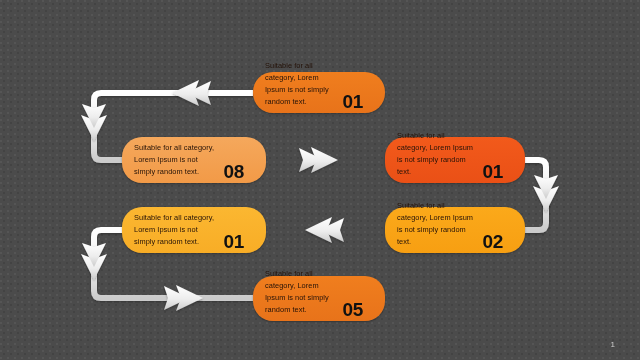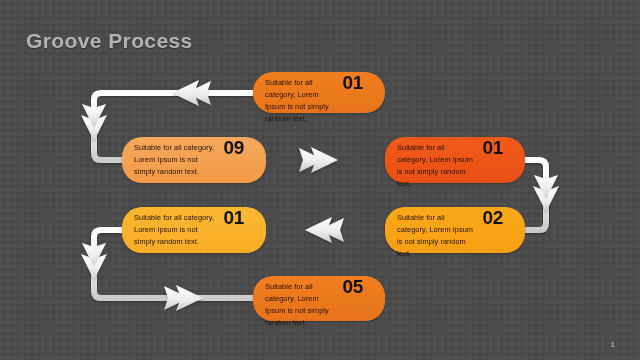--- a/index.html
+++ b/index.html
@@ -36,21 +36,21 @@
     position: absolute;
     left: 0; top: 0;
     width: 640px; height: 360px;
   }
 
   
   .step {
     position: absolute;
     border-radius: 20px;
     display: flex;
-    align-items: flex-start;
+    align-items: flex-end;
     box-shadow: 0 1px 2px rgba(0,0,0,0.30);
   }
   .step .body {
     flex: 1 1 auto;
     padding: 5px 4px 5px 12px;
     font-size: 7.4px;
     line-height: 1.62;
     color: #241208;
     letter-spacing: 0.05px;
   }
@@ -77,21 +77,20 @@
     right: 25px; bottom: 11px;
     font-size: 8px;
     color: #cfcfcf;
   }
 </style>
 </head>
 <body>
 
 <div id="slide" style="background-color: rgb(75, 75, 75);">
 
-  <div id="title" style="color: rgb(179, 179, 179);">Groove Process</div>
 
   <svg id="connectors" viewBox="0 0 640 360" xmlns="http://www.w3.org/2000/svg">
     <defs>
       <filter id="shadow" x="-20%" y="-20%" width="150%" height="150%">
         <feDropShadow dx="0" dy="1" stdDeviation="0.9" flood-color="#000" flood-opacity="0.35"></feDropShadow>
       </filter>
       <linearGradient id="lineGrad" x1="0" y1="0" x2="0" y2="1">
         <stop offset="0%" stop-color="#ffffff"></stop>
         <stop offset="55%" stop-color="#ededed"></stop>
         <stop offset="100%" stop-color="#cbcbcb"></stop>
@@ -150,21 +149,21 @@
     </g>
   </svg>
 
   <div class="step" id="box-1" style="background: linear-gradient(rgb(240, 126, 30) 0%, rgb(232, 115, 26) 100%);">
     <div class="body">Suitable for all category, Lorem Ipsum is not simply random text.</div>
     <div class="num">01</div>
   </div>
 
   <div class="step" id="box-2" style="background: linear-gradient(rgb(245, 168, 92) 0%, rgb(242, 154, 71) 100%);">
     <div class="body">Suitable for all category, Lorem Ipsum is not simply random text.</div>
-    <div class="num">09</div>
+    <div class="num">08</div>
   </div>
 
   <div class="step" id="box-3" style="background: linear-gradient(rgb(242, 90, 27) 0%, rgb(234, 80, 22) 100%);">
     <div class="body">Suitable for all category, Lorem Ipsum is not simply random text.</div>
     <div class="num">01</div>
   </div>
 
   <div class="step" id="box-4" style="background: linear-gradient(rgb(251, 169, 26) 0%, rgb(247, 159, 18) 100%);">
     <div class="body">Suitable for all category, Lorem Ipsum is not simply random text.</div>
     <div class="num">02</div>

